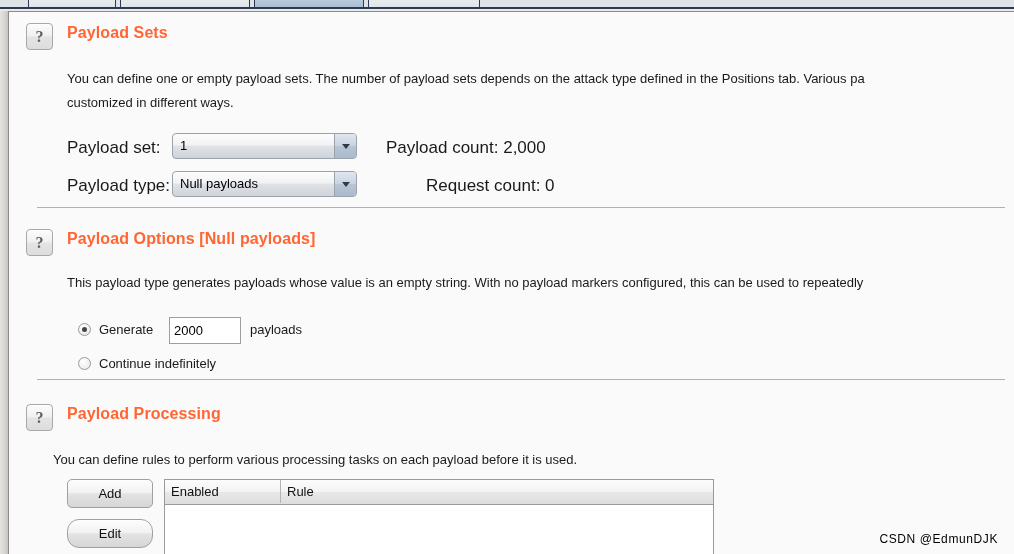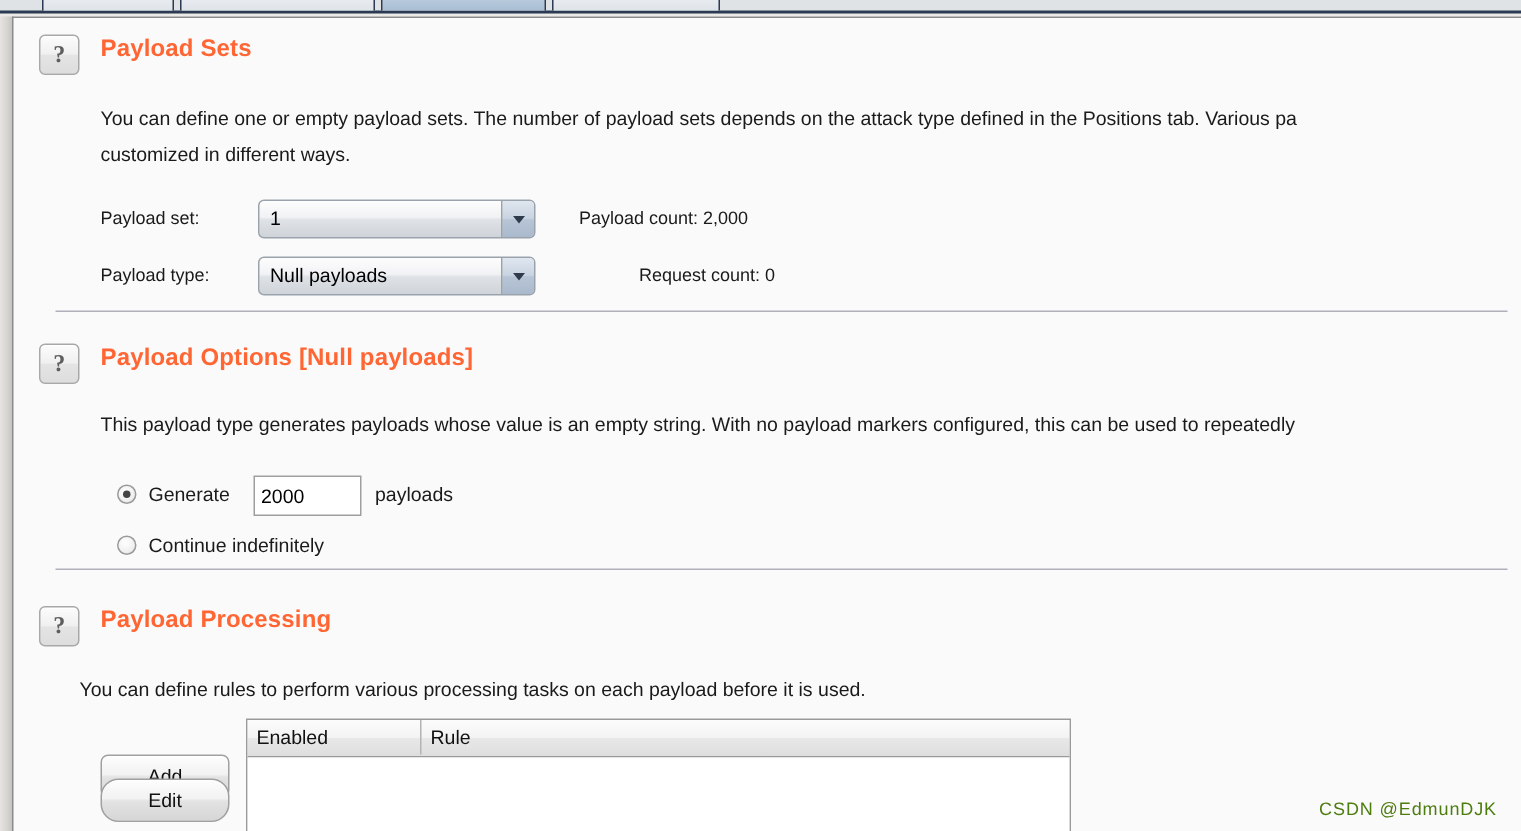--- a/index.html
+++ b/index.html
@@ -105,21 +105,21 @@
   .sec-desc {
     position: absolute;
     font-size: 13px;
     color: #1a1a1a;
     line-height: 21px;
     white-space: nowrap;
   }
 
   .field-label {
     position: absolute;
-    font-size: 12px;
+    font-size: 17px;
     color: #1a1a1a;
     white-space: nowrap;
   }
 
   
   .combo {
     position: absolute;
     height: 26px;
     border: 1px solid #9aa3ab;
     border-radius: 4px;
@@ -255,21 +255,21 @@
     position: relative;
     background: #ffffff;
   }
 
   
   .watermark {
     position: absolute;
     right: 16px;
     bottom: 8px;
     font-size: 12px;
-    color: #4d7c0f;
+    color: #000000;
     letter-spacing: 0.6px;
     white-space: nowrap;
     user-select: none;
   }
 </style>
 </head>
 <body>
 
 <div id="app">
 
@@ -335,21 +335,21 @@
 
     <div class="divider" style="top:367px;left:28px;width:968px;"></div>
 
     <div class="section">
       <div class="help-btn" style="left:17px;top:392px;">?</div>
 
       <div class="sec-title" style="left:58px;top:393px;">Payload Processing</div>
 
       <div class="sec-desc" style="left:44px;top:437px;">You can define rules to perform various processing tasks on each payload before it is used.</div>
 
-      <div class="pushbtn" style="left:58px;top:467px;width:86px;height:29px;line-height:27px;margin-top:24px;">Add</div>
+      <div class="pushbtn" style="left:58px;top:467px;width:86px;height:29px;line-height:27px;">Add</div>
       <div class="pushbtn" style="left:58px;top:507px;width:86px;height:29px;line-height:27px;border-radius:12px;">Edit</div>
 
       <div class="rules-table" style="left:155px;top:467px;width:550px;height:80px;">
         <div class="rules-head">
           <div class="col" style="left:0;width:115px;">Enabled</div>
           <div class="col-sep" style="left:115px;"></div>
           <div class="col" style="left:116px;right:0;">Rule</div>
         </div>
         <div class="rules-body" style="height:55px;"></div>
       </div>

